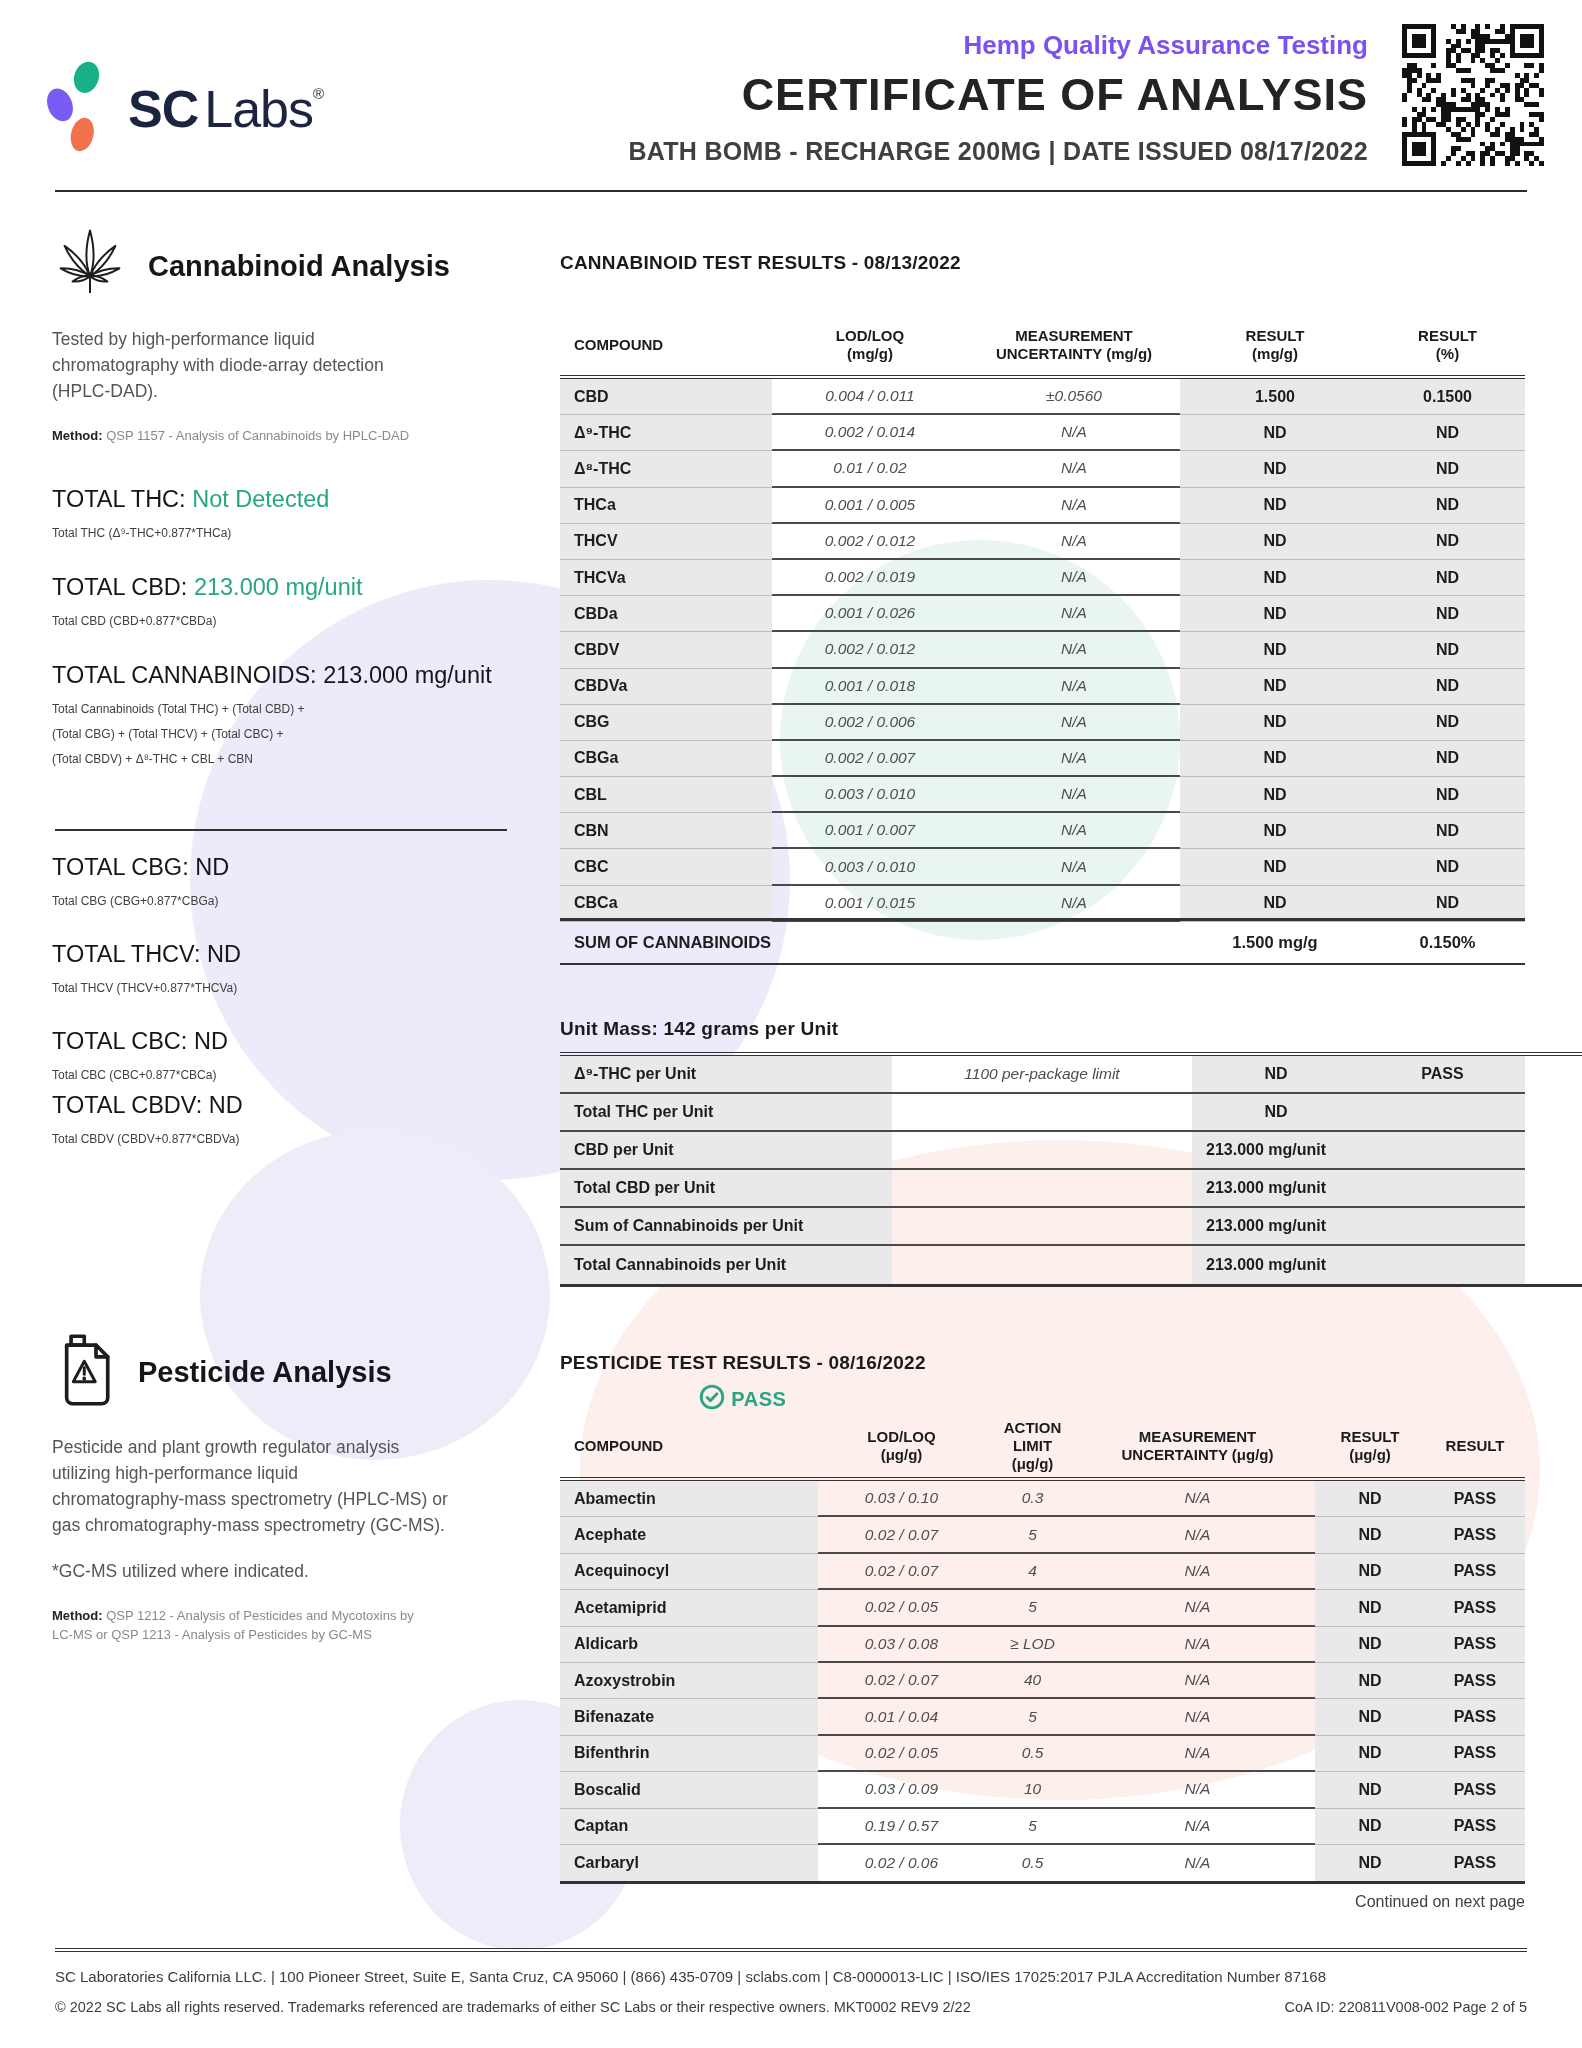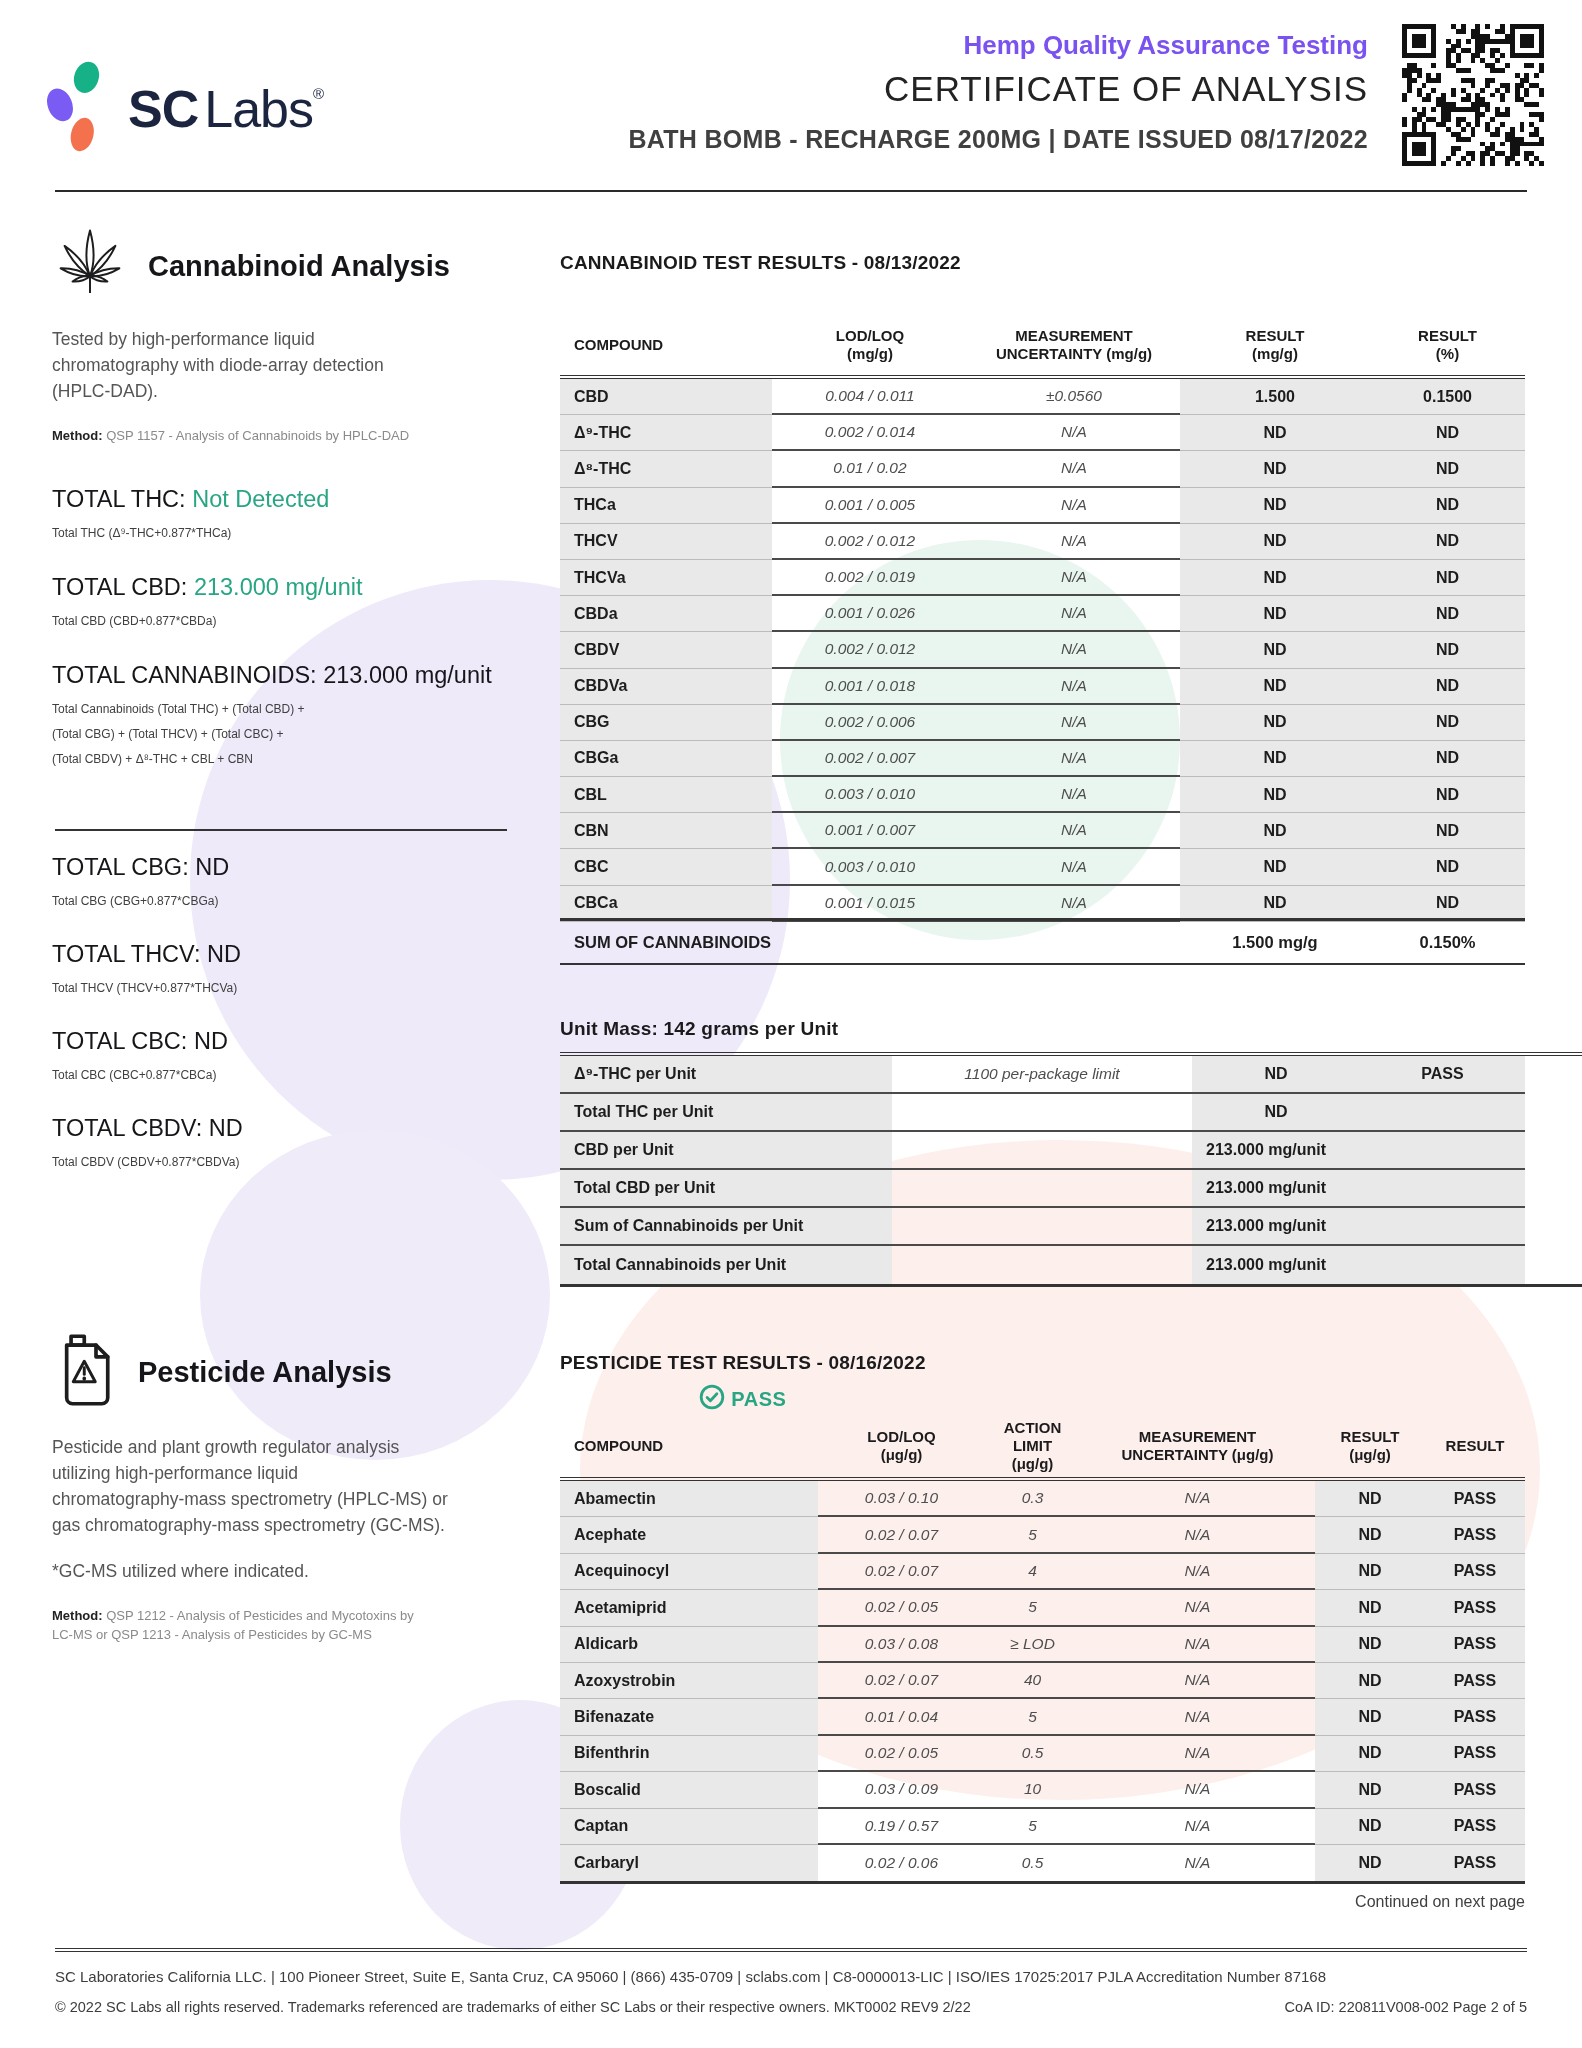--- a/index.html
+++ b/index.html
@@ -14,40 +14,40 @@
   .z{position:absolute;z-index:2;}
 
   
   .logo{left:46px;top:54px;display:flex;align-items:center;gap:18px;}
   .logo-text{font-size:52px;color:#1c2540;letter-spacing:-1px;}
   .logo-sc{font-weight:800;}
   .logo-labs{font-weight:400;margin-left:6px;}
   .logo-reg{font-size:15px;vertical-align:28px;color:#1c2540;}
   .title-block{right:214px;top:30px;text-align:right;}
   .program{font-size:26px;font-weight:bold;color:#7a52f0;}
-  .cert{font-size:35px;font-weight:normal;color:#232323;letter-spacing:1px;margin-top:8px;}
+  .cert{font-size:45px;font-weight:bold;color:#232323;letter-spacing:1px;margin-top:8px;}
   .product{font-size:25px;font-weight:bold;color:#404040;margin-top:16px;letter-spacing:.3px;}
   .qr{right:38px;top:24px;width:142px;height:142px;}
   .header-rule{left:55px;right:55px;top:190px;height:2px;background:#2a2a2a;}
 
   
   .sec-head{display:flex;align-items:center;gap:20px;}
   .sec-title{font-size:29px;font-weight:bold;color:#16161a;}
   .desc{margin-top:20px;font-size:17.5px;color:#555;line-height:26px;white-space:pre-line;}
   .method{margin-top:22px;font-size:13px;color:#8a8a8a;line-height:19px;white-space:pre-line;}
   .method b{color:#222;}
   .sec-can{left:52px;top:226px;width:480px;}
   .sec-pest{left:52px;top:1330px;width:500px;}
 
   .tot{left:52px;width:520px;}
   .tot-line{font-size:23.5px;font-weight:normal;color:#16161a;}
   .tot-val-green{color:#28a583;}
   .tot-sub{margin-top:8px;font-size:12px;color:#404040;line-height:25px;white-space:pre-line;}
   .tot0{top:486px;} .tot1{top:574px;} .tot2{top:662px;}
-  .tot3{top:854px;} .tot4{top:941px;} .tot5{top:1028px;} .tot6{top:1115px;}
+  .tot3{top:854px;} .tot4{top:941px;} .tot5{top:1028px;} .tot6{top:1092px;}
   .divider{left:55px;top:829px;width:452px;height:2px;background:#333;}
 
   
   .rt-title{font-size:19px;font-weight:bold;letter-spacing:.2px;color:#1b1b1d;}
   .ct-title{left:560px;top:252px;}
   .hcell{font-size:15px;font-weight:bold;line-height:18px;text-align:center;white-space:pre-line;color:#1b1b1d;}
   .hcell.left{text-align:left;padding-left:14px;}
   .ct-head{left:560px;top:318px;width:965px;height:54px;display:grid;
            grid-template-columns:212px 196px 212px 190px 155px;align-items:center;}
   .ct-body{left:560px;top:375px;width:965px;border-top:4px double #333;}

